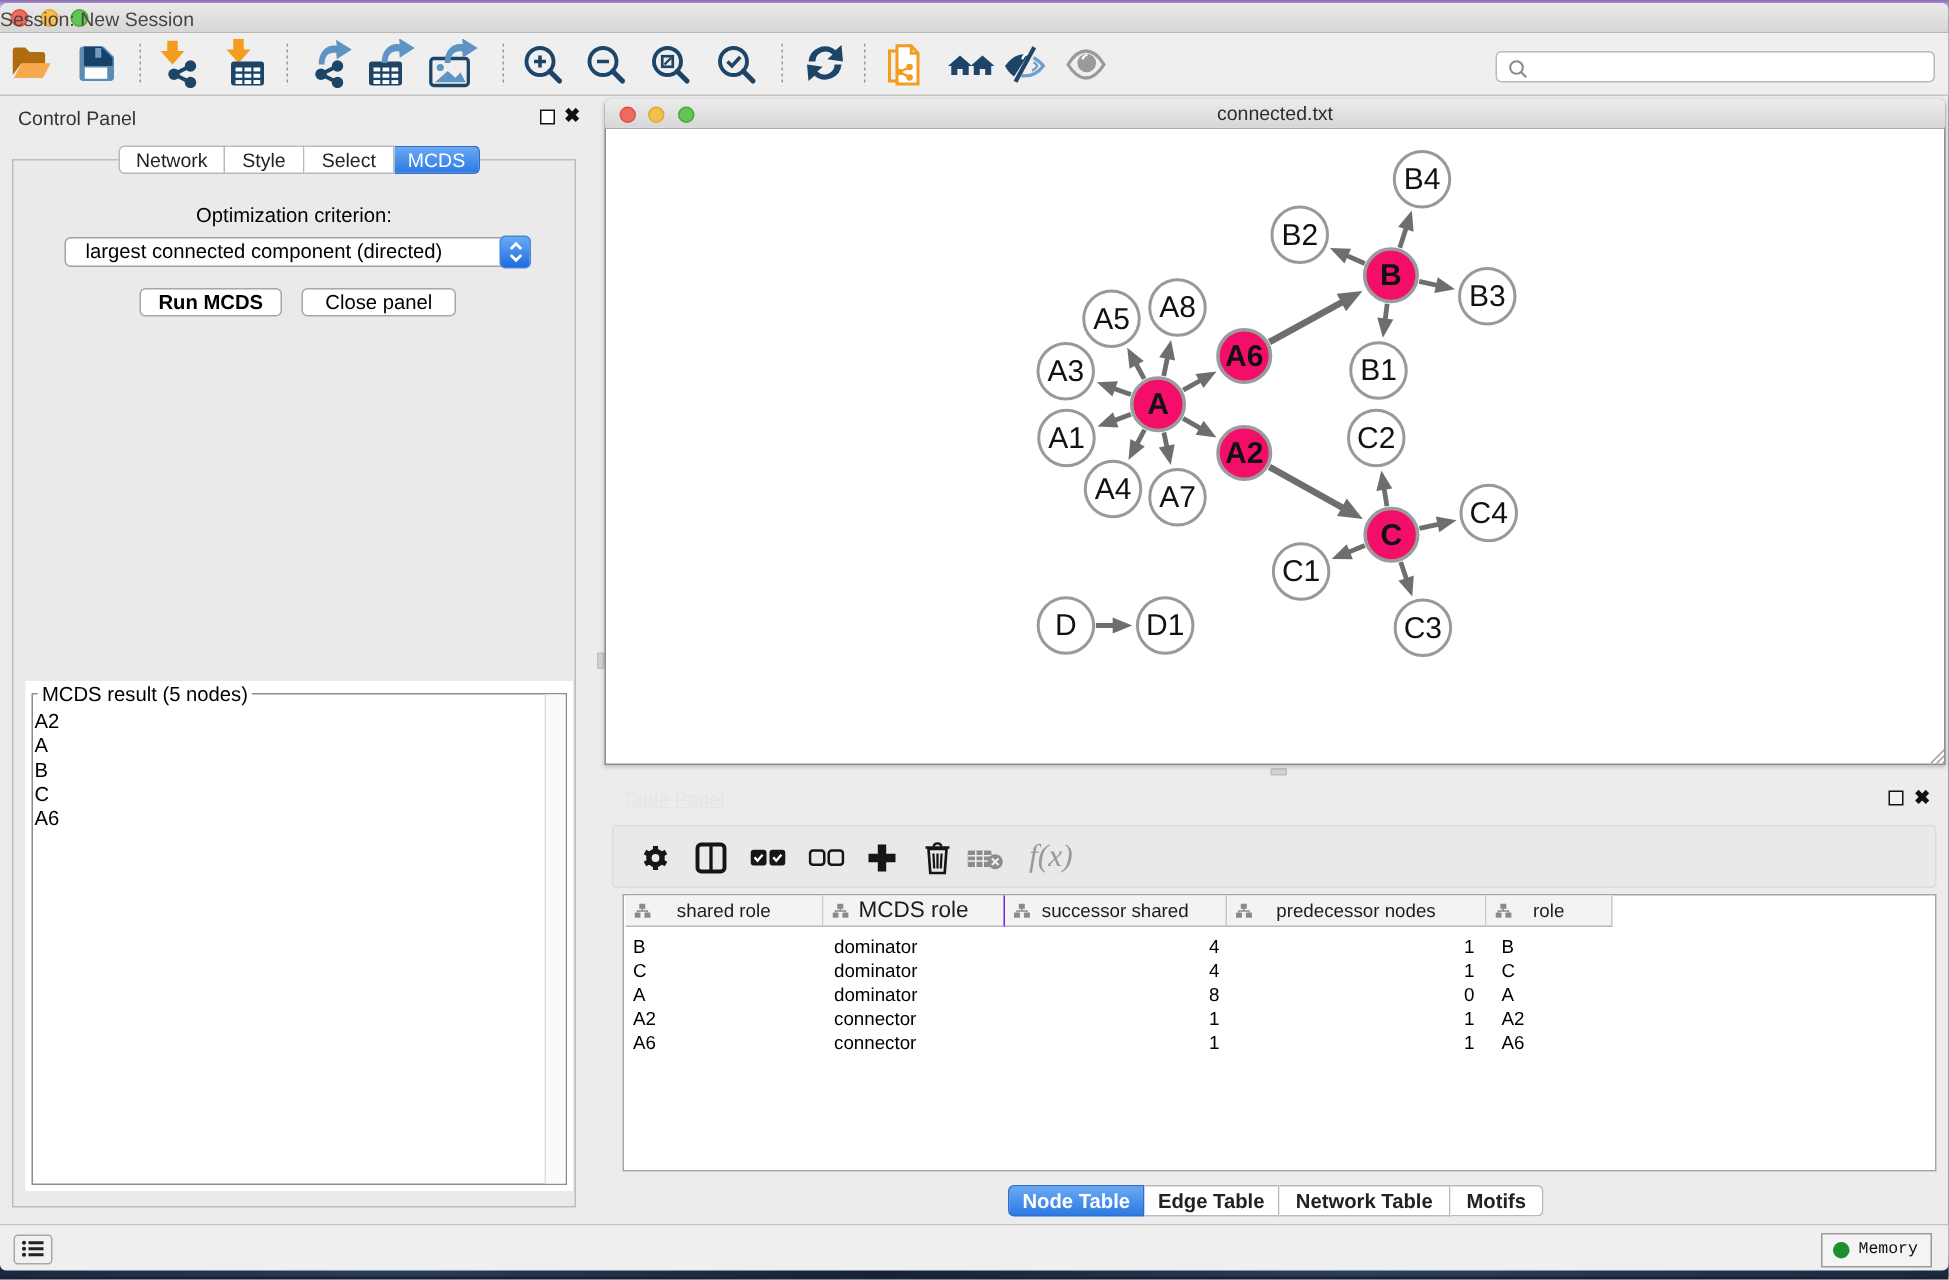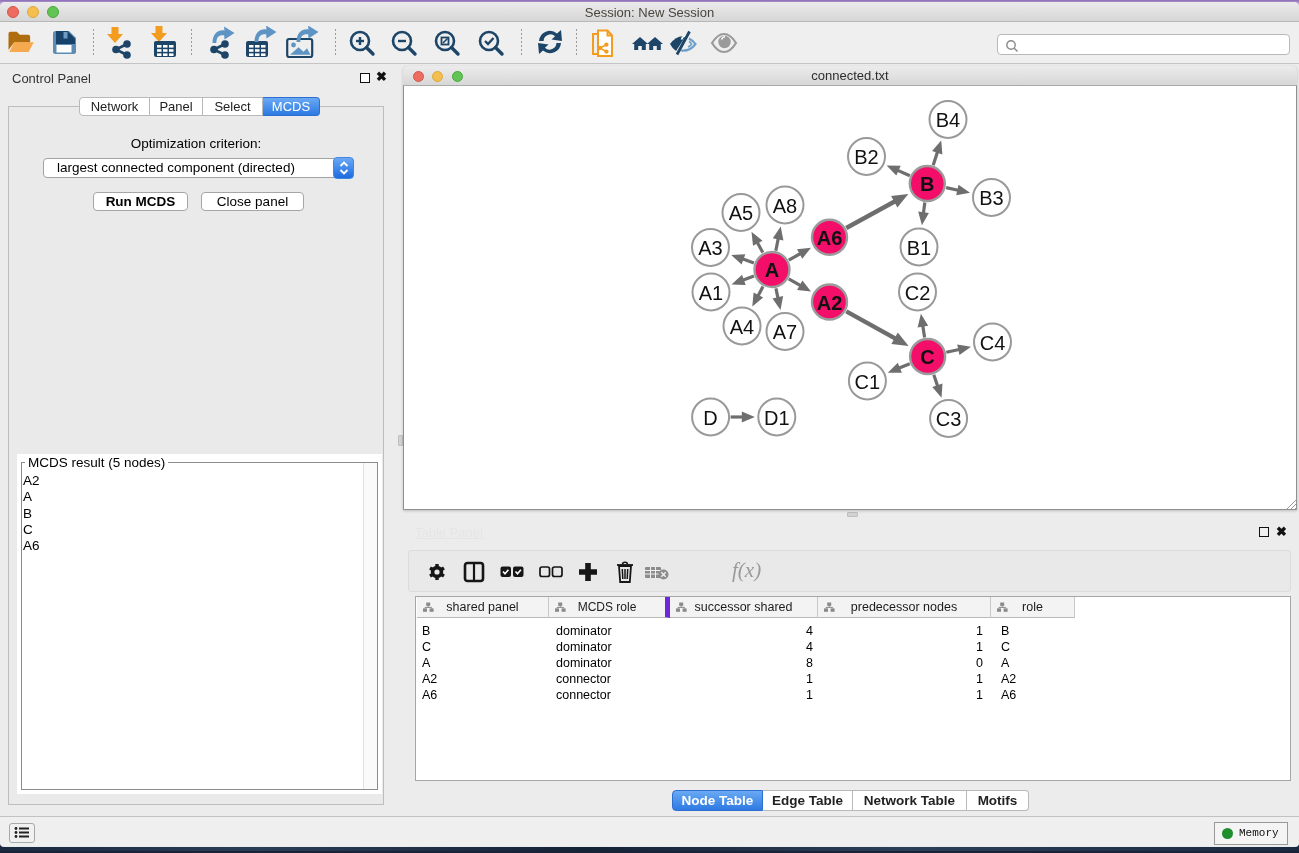--- a/index.html
+++ b/index.html
@@ -5,21 +5,21 @@
 body{position:relative;background:#182338;}
 .abs{position:absolute;}
 #deskTop{left:0;top:0;width:1299px;height:10px;background:linear-gradient(#8a6cb4,#c4b2de 40%,#cbbbe2);}
 #deskBot{left:0;top:838px;width:1299px;height:13px;background:linear-gradient(90deg,#1b2940,#2a3d58 20%,#152236 45%,#2c3f5a 70%,#1a2940);}
 #app{left:0;top:2px;width:1299px;height:845px;background:#ececec;border-radius:5px 5px 4px 4px;}
 #titlebar{left:0;top:2px;width:1299px;height:20px;background:linear-gradient(#ebebeb,#d6d6d6);border-radius:5px 5px 0 0;border-bottom:1px solid #b8b8b8;}
 .tl{width:12px;height:12px;border-radius:50%;top:6px;}
 #tlr{left:7px;background:#ee6b60;border:0.5px solid #d8544a;}
 #tly{left:26.5px;background:#f5bf50;border:0.5px solid #dda937;}
 #tlg{left:46.5px;background:#61c455;border:0.5px solid #48a83c;}
-#title{left:0;top:2px;width:1299px;height:20px;text-align:center;font-size:13px;line-height:21px;color:#49443e;}
+#title{left:0;top:2px;width:1299px;height:20px;text-align:left;font-size:13px;line-height:21px;color:#49443e;}
 #toolbar{left:0;top:22px;width:1299px;height:42px;background:#efefef;border-bottom:1px solid #c4c4c4;}
 .tsep{top:29px;width:1px;height:28px;background-image:linear-gradient(#9a9a9a 2px,transparent 2px);background-size:1px 4px;}
 #search{left:997px;top:34px;width:293px;height:21px;background:#fff;border:1px solid #b9b9b9;border-radius:4px;}
 #cpTitle{left:12px;top:71px;font-size:13px;color:#333;}
 #cpMax{left:360px;top:73px;width:10px;height:10px;border:1.6px solid #111;background:#fff;}
 #cpClose{left:376px;top:69px;font-size:13px;font-weight:bold;color:#111;}
 #cpPanel{left:8px;top:106px;width:376px;height:699px;background:#eaeaea;border:1px solid #bdbdbd;}
 #tabs{left:79px;top:97px;height:36px;}
 .tab{float:left;height:19px;background:#fff;border:1px solid #b9b9b9;border-left:none;font-size:13px;color:#222;text-align:center;line-height:18px;}
 .tab:first-child{border-left:1px solid #b9b9b9;border-radius:4px 0 0 4px;}
@@ -218,21 +218,21 @@
 <svg class="abs" style="left:1005px;top:39px" width="14" height="14" viewBox="0 0 14 14">
 <circle cx="6" cy="6" r="4.2" fill="none" stroke="#8a8a8a" stroke-width="1.4"></circle>
 <line x1="9" y1="9" x2="12.5" y2="12.5" stroke="#8a8a8a" stroke-width="1.4"></line>
   </svg>
 <div id="cpTitle" class="abs">Control Panel</div>
 <div id="cpMax" class="abs"></div>
 <div id="cpClose" class="abs">✖</div>
 <div id="cpPanel" class="abs"></div>
 <div id="tabs" class="abs">
     <div class="tab" style="width:71px">Network</div>
-    <div class="tab" style="width:53px">Panel</div>
+    <div class="tab" style="width:53px">Style</div>
     <div class="tab" style="width:60px">Select</div>
     <div class="tab tabsel" style="width:57px">MCDS</div>
   </div>
 <div id="optLabel" class="abs">Optimization criterion:</div>
 <div id="combo" class="abs">largest connected component (directed)</div>
 <div id="comboBtn" class="abs"></div>
 <svg class="abs" style="left:338px;top:160px" width="12" height="16" viewBox="0 0 12 16">
 <path d="M2.5 6 L6 2.5 L9.5 6" fill="none" stroke="#fff" stroke-width="1.8"></path>
 <path d="M2.5 10 L6 13.5 L9.5 10" fill="none" stroke="#fff" stroke-width="1.8"></path>
   </svg>
@@ -384,32 +384,32 @@
 <rect x="0" y="1" width="16" height="11" rx="1" fill="#8c8c8c"></rect>
 <g stroke="#efefef" stroke-width="1">
       <line x1="0" y1="4.5" x2="16" y2="4.5"></line>
       <line x1="0" y1="8" x2="16" y2="8"></line>
       <line x1="5.5" y1="1" x2="5.5" y2="12"></line>
       <line x1="10.5" y1="1" x2="10.5" y2="12"></line>
     </g>
 <circle cx="18.5" cy="8.5" r="5" fill="#8c8c8c"></circle>
     <path d="M16.3 6.3 l4.4 4.4 M20.7 6.3 l-4.4 4.4" stroke="#efefef" stroke-width="1.4"></path>
   </svg>
-<div class="abs" style="left:686px;top:558px;font-family:'Liberation Serif',serif;font-style:italic;font-size:21px;color:#9a9a9a;margin-left:46px;">f(x)</div>
+<div class="abs" style="left:686px;top:558px;font-family:'Liberation Serif',serif;font-style:italic;font-size:21px;color:#9a9a9a;">f(x)</div>
 <div id="tablebox" class="abs"></div>
-<div class="abs" style="left:417px;top:597px;width:132px;height:21px;background:#f3f3f3;border-right:1px solid #c9c9c9;border-bottom:1px solid #b9b9b9;text-align:center;font-size:12.5px;line-height:20px;color:#1c1c1c;">shared panel</div>
+<div class="abs" style="left:417px;top:597px;width:132px;height:21px;background:#f3f3f3;border-right:1px solid #c9c9c9;border-bottom:1px solid #b9b9b9;text-align:center;font-size:12.5px;line-height:20px;color:#1c1c1c;">shared role</div>
 <svg class="abs" style="left:423px;top:602px" width="11" height="10" viewBox="0 0 11 10">
     <g fill="#8a8a8a">
       <rect x="3.2" y="0.5" width="4" height="3.4"></rect>
       <rect x="0" y="6.4" width="4" height="3.4"></rect>
       <rect x="6.6" y="6.4" width="4" height="3.4"></rect>
       <path d="M5.2 3.9 v1.6 M2 6.4 v-1 h6.6 v1" stroke="#8a8a8a" stroke-width="1" fill="none"></path>
     </g>
   </svg>
-<div class="abs" style="left:549px;top:597px;width:121px;height:21px;background:#f3f3f3;border-right:5px solid #6d28d9;border-bottom:1px solid #b9b9b9;text-align:center;font-size:12px;line-height:20px;color:#1c1c1c;">MCDS role</div>
+<div class="abs" style="left:549px;top:597px;width:121px;height:21px;background:#f3f3f3;border-right:1px solid #6d28d9;border-bottom:1px solid #b9b9b9;text-align:center;font-size:15px;line-height:20px;color:#1c1c1c;">MCDS role</div>
 <svg class="abs" style="left:555px;top:602px" width="11" height="10" viewBox="0 0 11 10">
     <g fill="#8a8a8a">
       <rect x="3.2" y="0.5" width="4" height="3.4"></rect>
       <rect x="0" y="6.4" width="4" height="3.4"></rect>
       <rect x="6.6" y="6.4" width="4" height="3.4"></rect>
       <path d="M5.2 3.9 v1.6 M2 6.4 v-1 h6.6 v1" stroke="#8a8a8a" stroke-width="1" fill="none"></path>
     </g>
   </svg>
 <div class="abs" style="left:670px;top:597px;width:148px;height:21px;background:#f3f3f3;border-right:1px solid #c9c9c9;border-bottom:1px solid #b9b9b9;text-align:center;font-size:12.5px;line-height:20px;color:#1c1c1c;">successor shared</div>
 <svg class="abs" style="left:676px;top:602px" width="11" height="10" viewBox="0 0 11 10">

